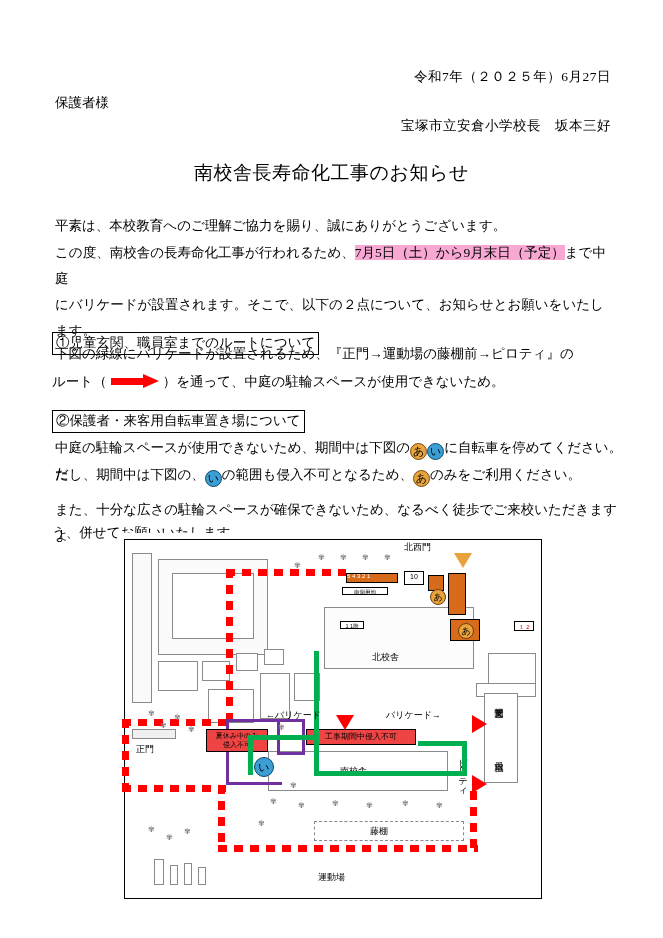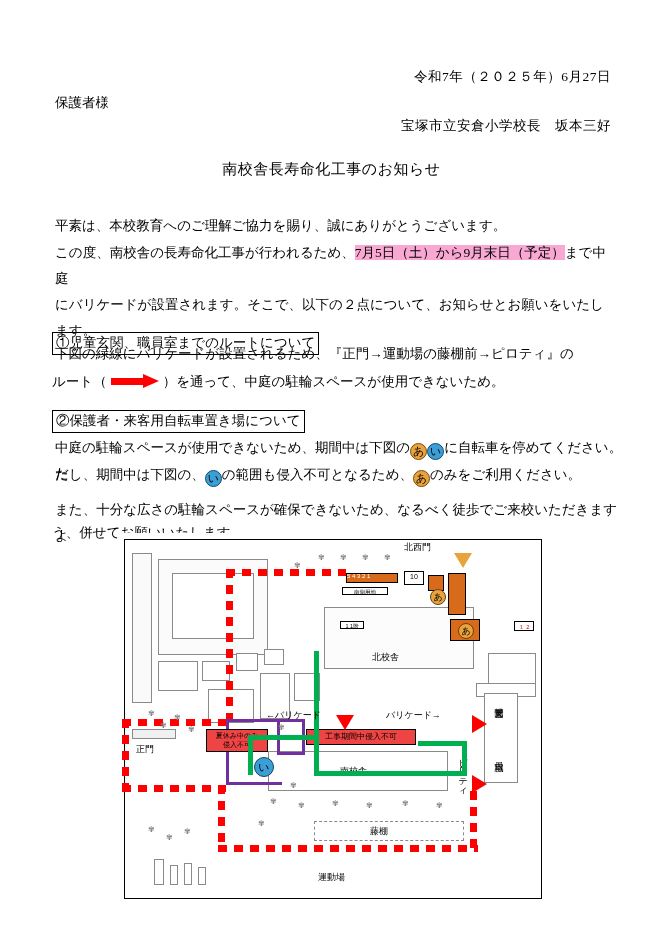--- a/index.html
+++ b/index.html
@@ -2,21 +2,21 @@
 <html><head>
 <meta charset="utf-8">
 <style>
   html,body{margin:0;padding:0;background:#ffffff;}
   body{width:663px;height:938px;position:relative;font-family:"Liberation Serif",serif;color:#000;}
   .page{position:absolute;inset:0;}
   .doc{position:absolute;left:0;top:0;width:663px;}
   .date{position:absolute;right:52px;top:68px;font-size:13.5px;letter-spacing:0.5px;}
   .addressee{position:absolute;left:55px;top:94px;font-size:13.5px;}
   .sender{position:absolute;right:52px;top:117px;font-size:13.5px;letter-spacing:0.5px;}
-  .doctitle{position:absolute;left:0;right:0;top:160px;text-align:center;font-size:15px;letter-spacing:0.5px;}
+  .doctitle{position:absolute;left:0;right:0;top:160px;text-align:center;font-size:19px;letter-spacing:0.5px;}
   .para{position:absolute;font-size:13.5px;line-height:26px;}
   .p1{left:55px;top:213px;width:560px;}
   .p2{left:55px;top:240px;width:560px;}
   .hl{background:#f9a8d4;}
   .sec{position:absolute;font-size:13.5px;border:1px solid #000;padding:1px 3px 2px 3px;line-height:18px;}
   .sec1{left:52px;top:332px;}
   .sec2{left:52px;top:410px;}
   .p3{left:55px;top:341px;width:570px;}
   .p4{left:52px;top:369px;width:570px;}
   .p5{left:55px;top:435px;width:570px;}

